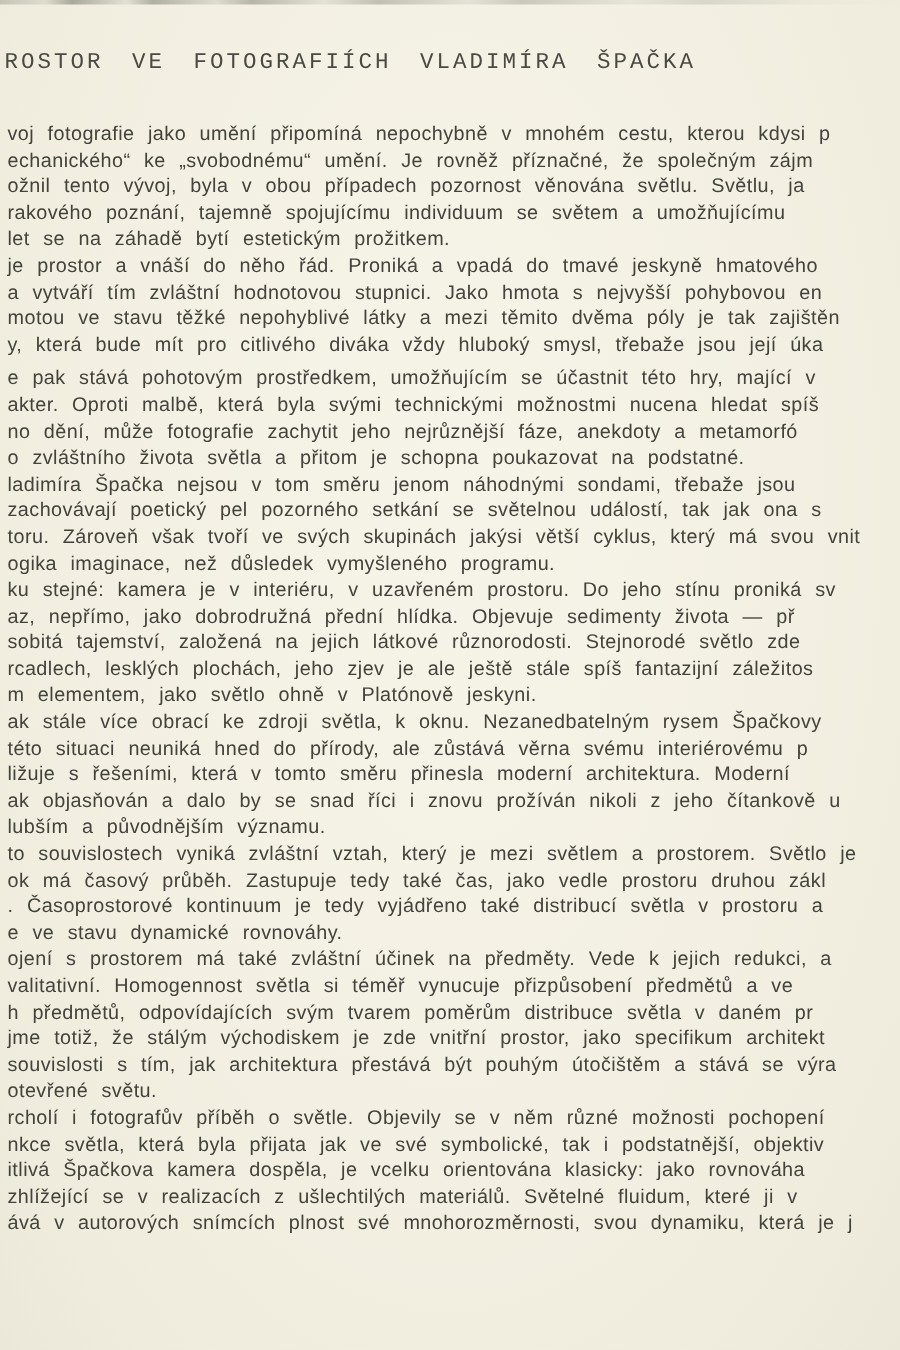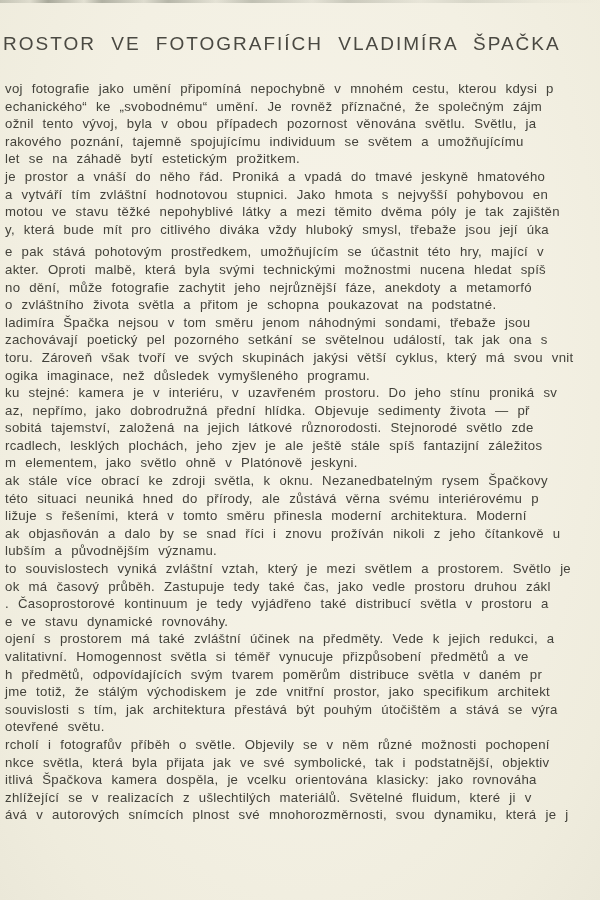--- a/index.html
+++ b/index.html
@@ -36,25 +36,26 @@
       rgba(75,80,65,0.25) 58%,
       rgba(95,100,85,0.08) 70%,
       rgba(95,100,85,0.18) 78%,
       rgba(95,100,85,0.04) 90%,
       rgba(95,100,85,0.0) 100%);
   }
   .title {
     position: absolute;
     left: 3px;
     top: 33px;
-    font-size: 19px;
+    font-size: 15px;
     letter-spacing: 2px;
     word-spacing: 8px;
     white-space: nowrap;
     color: #4a4942;
+    font-family: Liberation Mono, monospace;
   }
   .text {
     position: absolute;
     left: 5px;
     top: 80px;
     width: 660px; 
   }
   .para { margin: 0; }
   .para.para-gap { margin-top: 5px; }
   .line {

